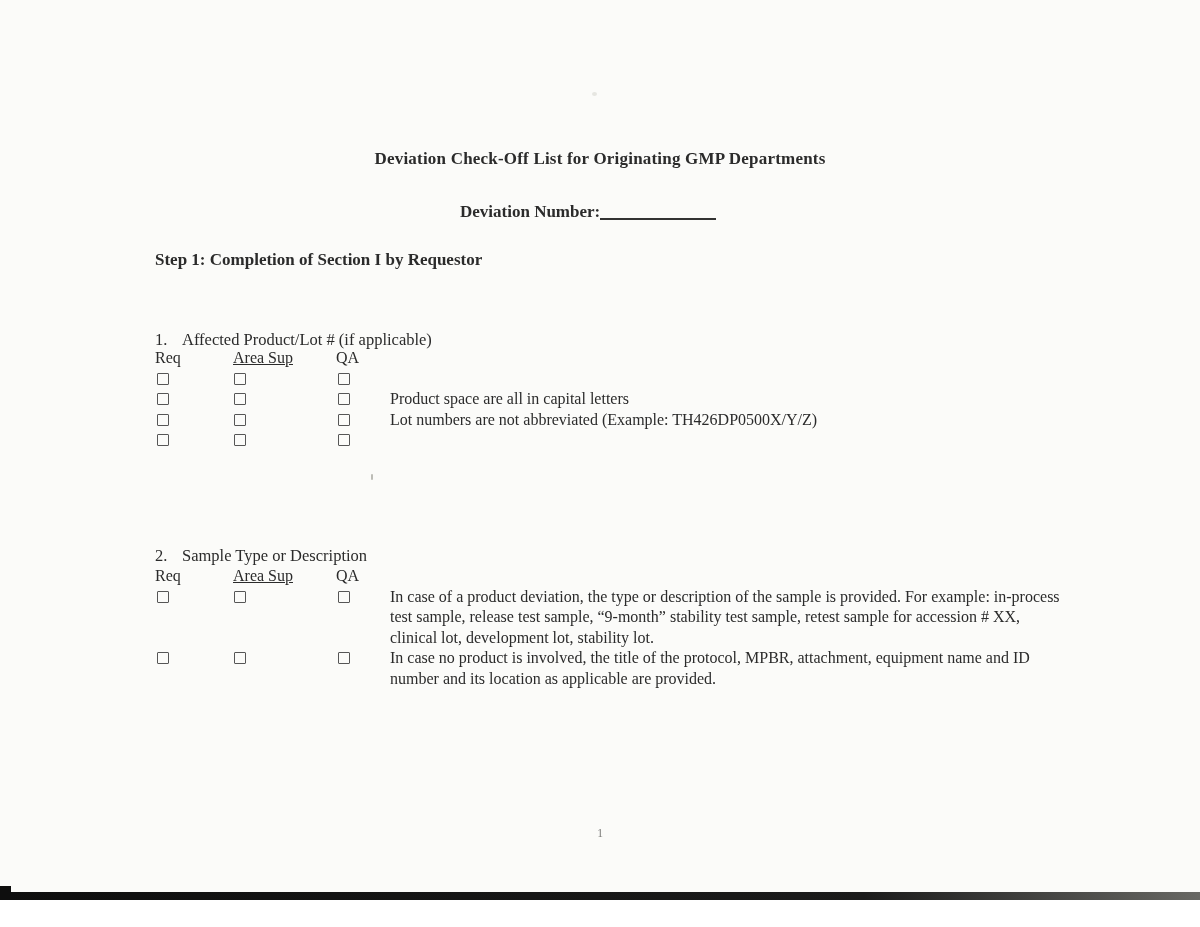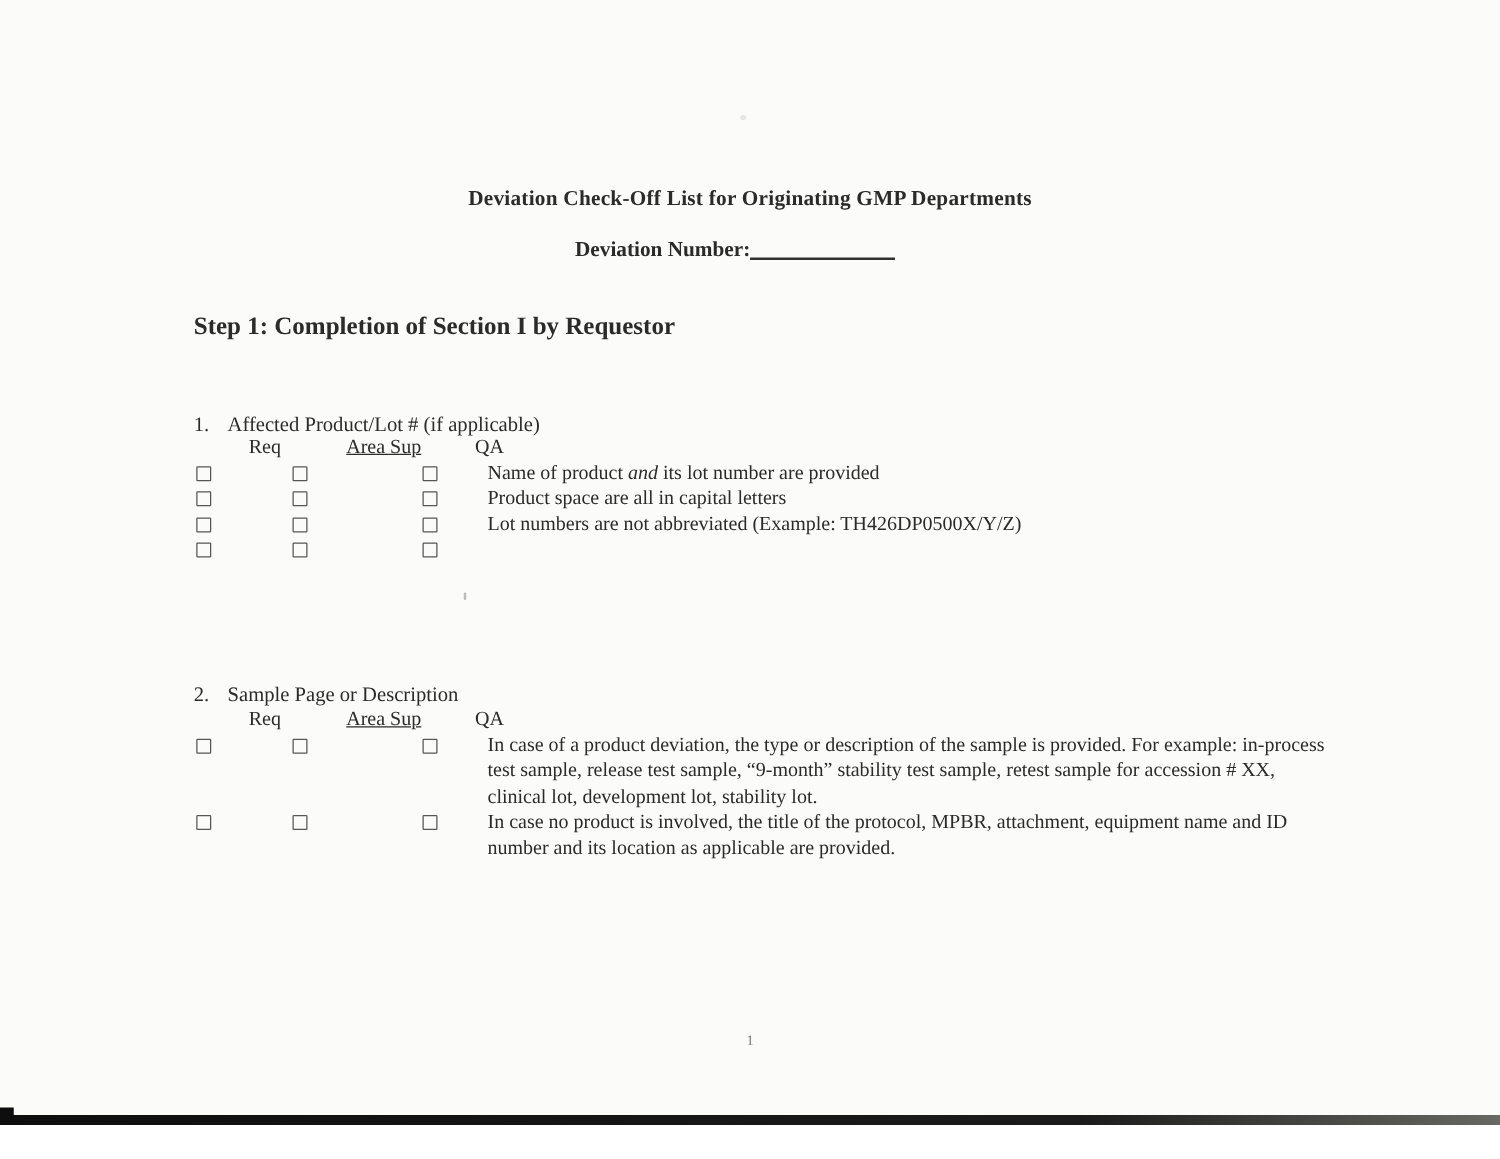--- a/index.html
+++ b/index.html
@@ -18,36 +18,36 @@
     left: 0;
     width: 100%;
     text-align: center;
     font-size: 17px;
     font-weight: bold;
     margin: 0;
     letter-spacing: 0.2px;
   }
   .devnum {
     position: absolute;
-    top: 190px;
+    top: 202px;
     left: 460px;
     font-size: 17px;
     font-weight: bold;
   }
   .devnum-line {
     display: inline-block;
     width: 116px;
     border-bottom: 2px solid #323232;
     vertical-align: -3px;
   }
   .step-heading {
     position: absolute;
     top: 250px;
     left: 155px;
-    font-size: 20px;
+    font-size: 17px;
     font-weight: bold;
   }
   .sec-heading {
     position: absolute;
     left: 155px;
     font-size: 16.5px;
     margin-top: 20px;
   }
   .sec-heading .num { display: inline-block; width: 27px; }
   .sec1-heading { top: 310px; }
@@ -57,21 +57,21 @@
     position: absolute;
     left: 155px;
     font-size: 16px;
     line-height: 20.5px;
     width: 930px;
   }
   .sec1-grid { top: 348px; }
   .sec2-grid { top: 566px; }
 
   .col-headers { position: relative; height: 20.5px; font-size: 16px; }
-  .col { position: absolute; top: 0; margin-left: 44px; }
+  .col { position: absolute; top: 0; }
   .col-req  { left: 0; }
   .col-area { left: 78px; text-decoration: underline; }
   .col-qa   { left: 181px; }
 
   .row {
     position: relative;
     padding-left: 235px;
     width: 680px;
     min-height: 20.5px;
   }
@@ -147,21 +147,20 @@
     <div class="col-headers">
       <span class="col col-req">Req</span>
       <span class="col col-area">Area Sup</span>
       <span class="col col-qa">QA</span>
     </div>
 
     <div class="row">
       <span class="cb cb-req"></span>
       <span class="cb cb-area"></span>
       <span class="cb cb-qa"></span>
-      <div class="item-text"><span>Name of product </span><em>and</em><span> its lot number are provided</span></div>
     </div>
 
     <div class="row">
       <span class="cb cb-req"></span>
       <span class="cb cb-area"></span>
       <span class="cb cb-qa"></span>
       <div class="item-text">Product space are all in capital letters</div>
     </div>
 
     <div class="row">
@@ -173,21 +172,21 @@
 
 
     <div class="row">
       <span class="cb cb-req"></span>
       <span class="cb cb-area"></span>
       <span class="cb cb-qa"></span>
     </div>
   </div>
 
   <div class="sec-heading sec2-heading">
-    <span class="num">2.</span><span>Sample Page or Description</span>
+    <span class="num">2.</span><span>Sample Type or Description</span>
   </div>
 
   <div class="grid sec2-grid">
     <div class="col-headers">
       <span class="col col-req">Req</span>
       <span class="col col-area">Area Sup</span>
       <span class="col col-qa">QA</span>
     </div>
 
     <div class="row">

